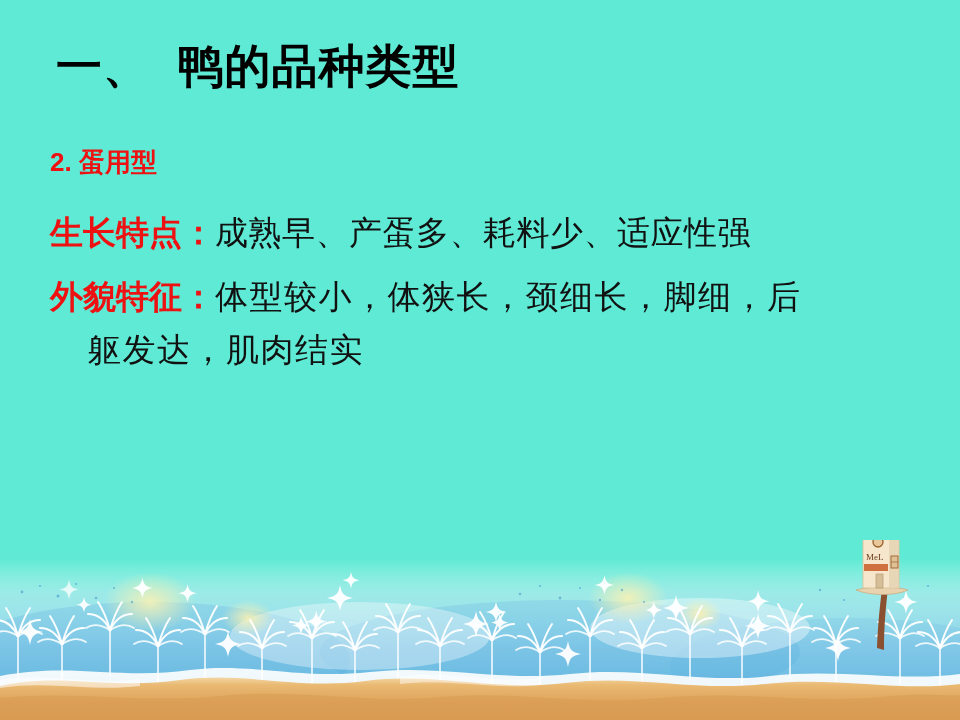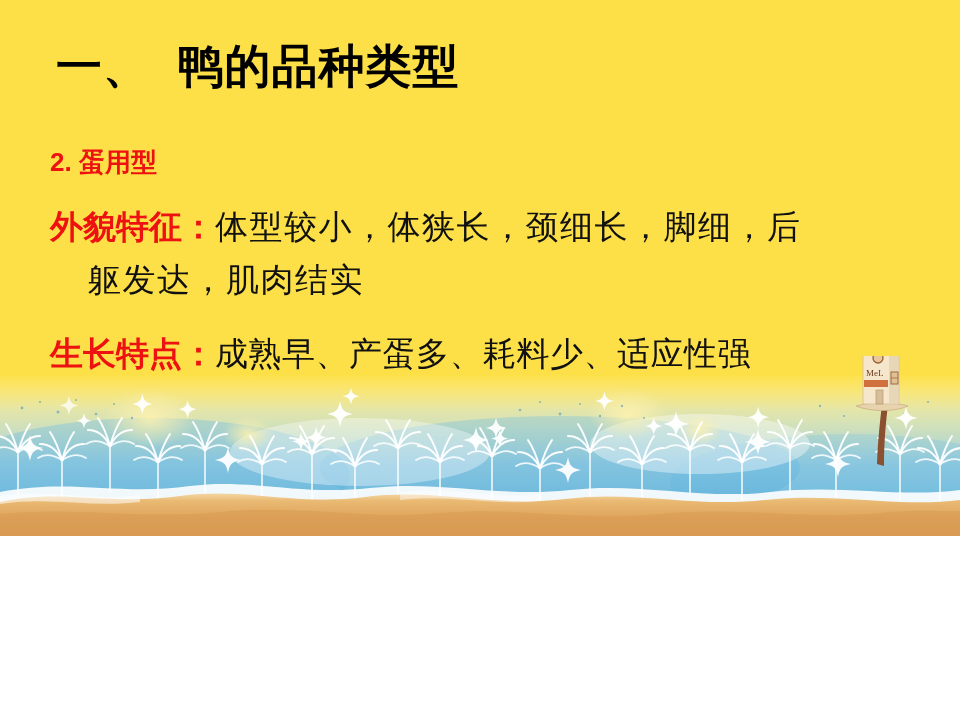--- a/index.html
+++ b/index.html
@@ -4,23 +4,23 @@
 <title>鸭的品种类型</title>
 <style>
   html, body {
     margin: 0;
     padding: 0;
     background: #ffffff;
   }
   #slide {
     position: relative;
     width: 960px;
-    height: 536px;
+    height: 720px;
     overflow: hidden;
-    background: #fde047;
+    background: #5eead4;
     font-family: "Liberation Serif", "DejaVu Serif", serif;
     -webkit-font-smoothing: antialiased;
   }
 
   
   .slide-title {
     position: absolute;
     left: 56px;
     top: 38px;
     font-family: "Liberation Sans", "DejaVu Sans", sans-serif;
@@ -104,27 +104,27 @@
 <body>
 
 <div id="slide">
 
   <div class="slide-title">一、  鸭的品种类型</div>
 
   <div class="body-block">
 
     <div class="sub-heading">2. 蛋用型</div>
 
+    <div class="para para-growth">
+      <span class="lead">生长特点：</span><span class="content">成熟早、产蛋多、耗料少、适应性强</span>
+    </div>
+
     <div class="para para-appearance">
       <span class="lead">外貌特征：</span><span class="content">体型较小，体狭长，颈细长，脚细，后</span>
       <span class="content line2">躯发达，肌肉结实</span>
-    </div>
-
-    <div class="para para-growth">
-      <span class="lead">生长特点：</span><span class="content">成熟早、产蛋多、耗料少、适应性强</span>
     </div>
 
   </div>
 
   <svg class="border-art" viewBox="0 0 960 180" preserveAspectRatio="none">
     <defs>
       <linearGradient id="skyFade" x1="0" y1="0" x2="0" y2="1">
         <stop offset="0%" stop-color="#ffffff" stop-opacity="0"></stop>
         <stop offset="22%" stop-color="#CFEAF8" stop-opacity="0.55"></stop>
         <stop offset="55%" stop-color="#8ECBEC" stop-opacity="0.92"></stop>

